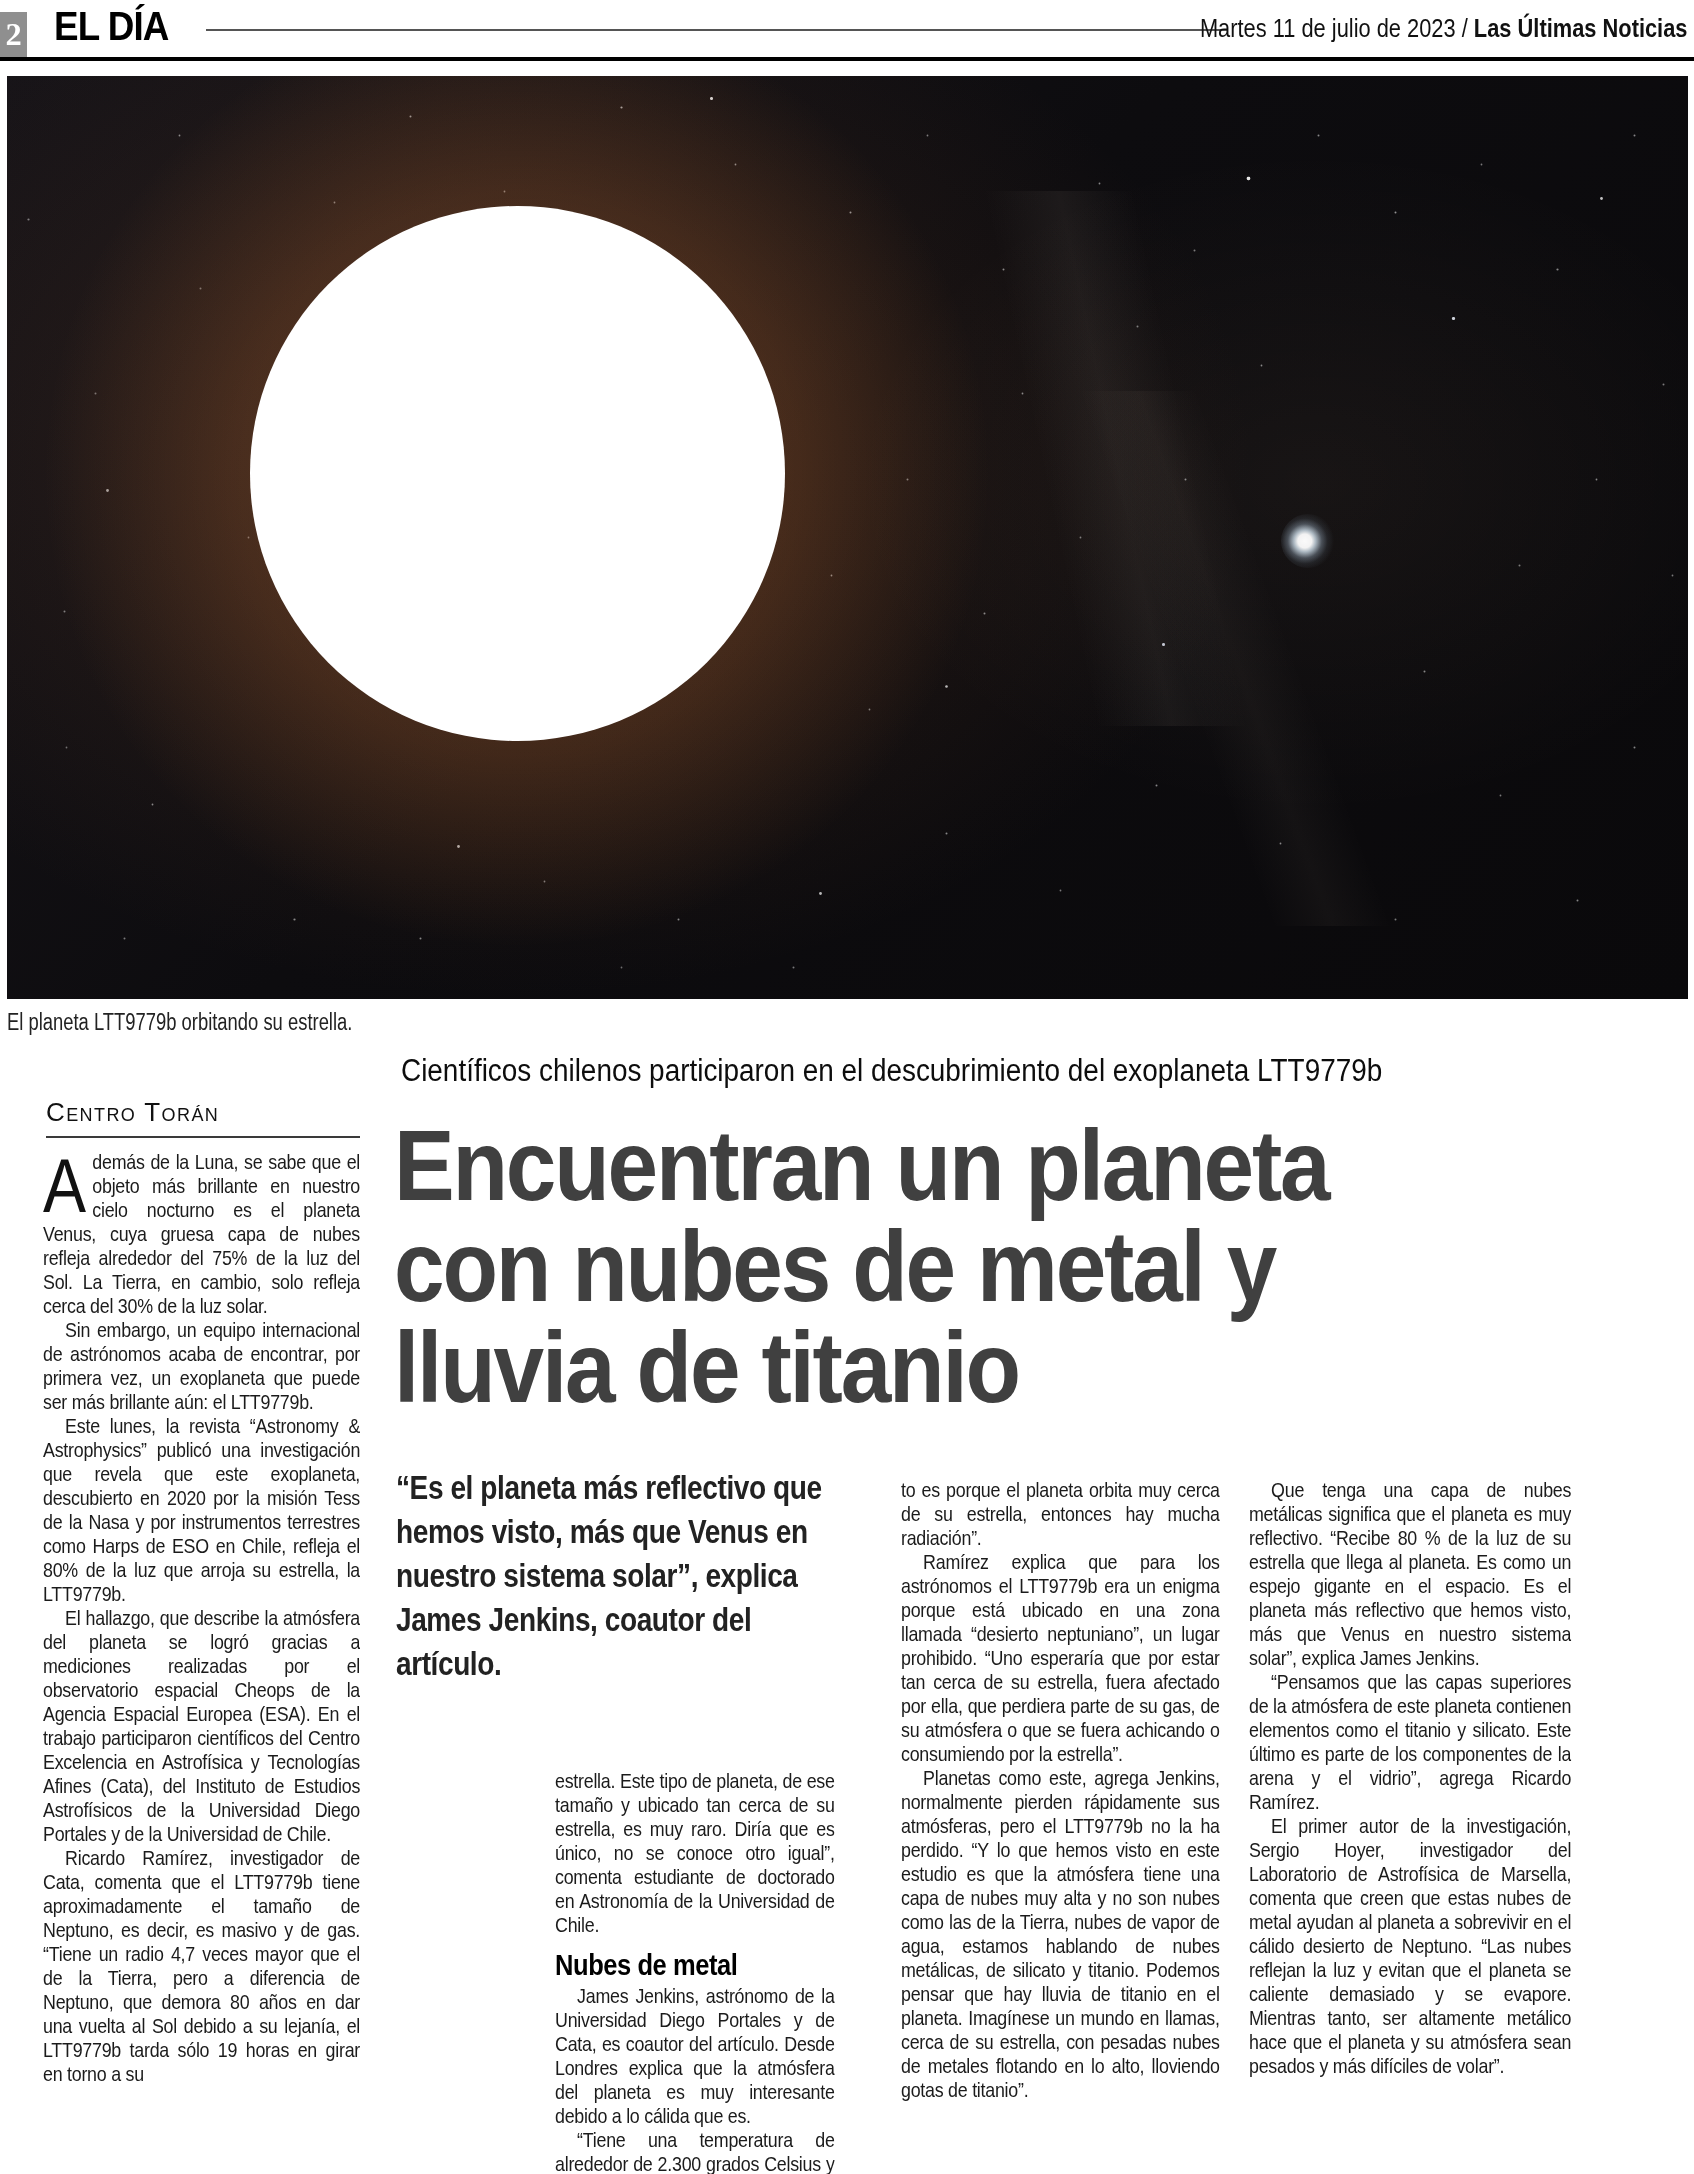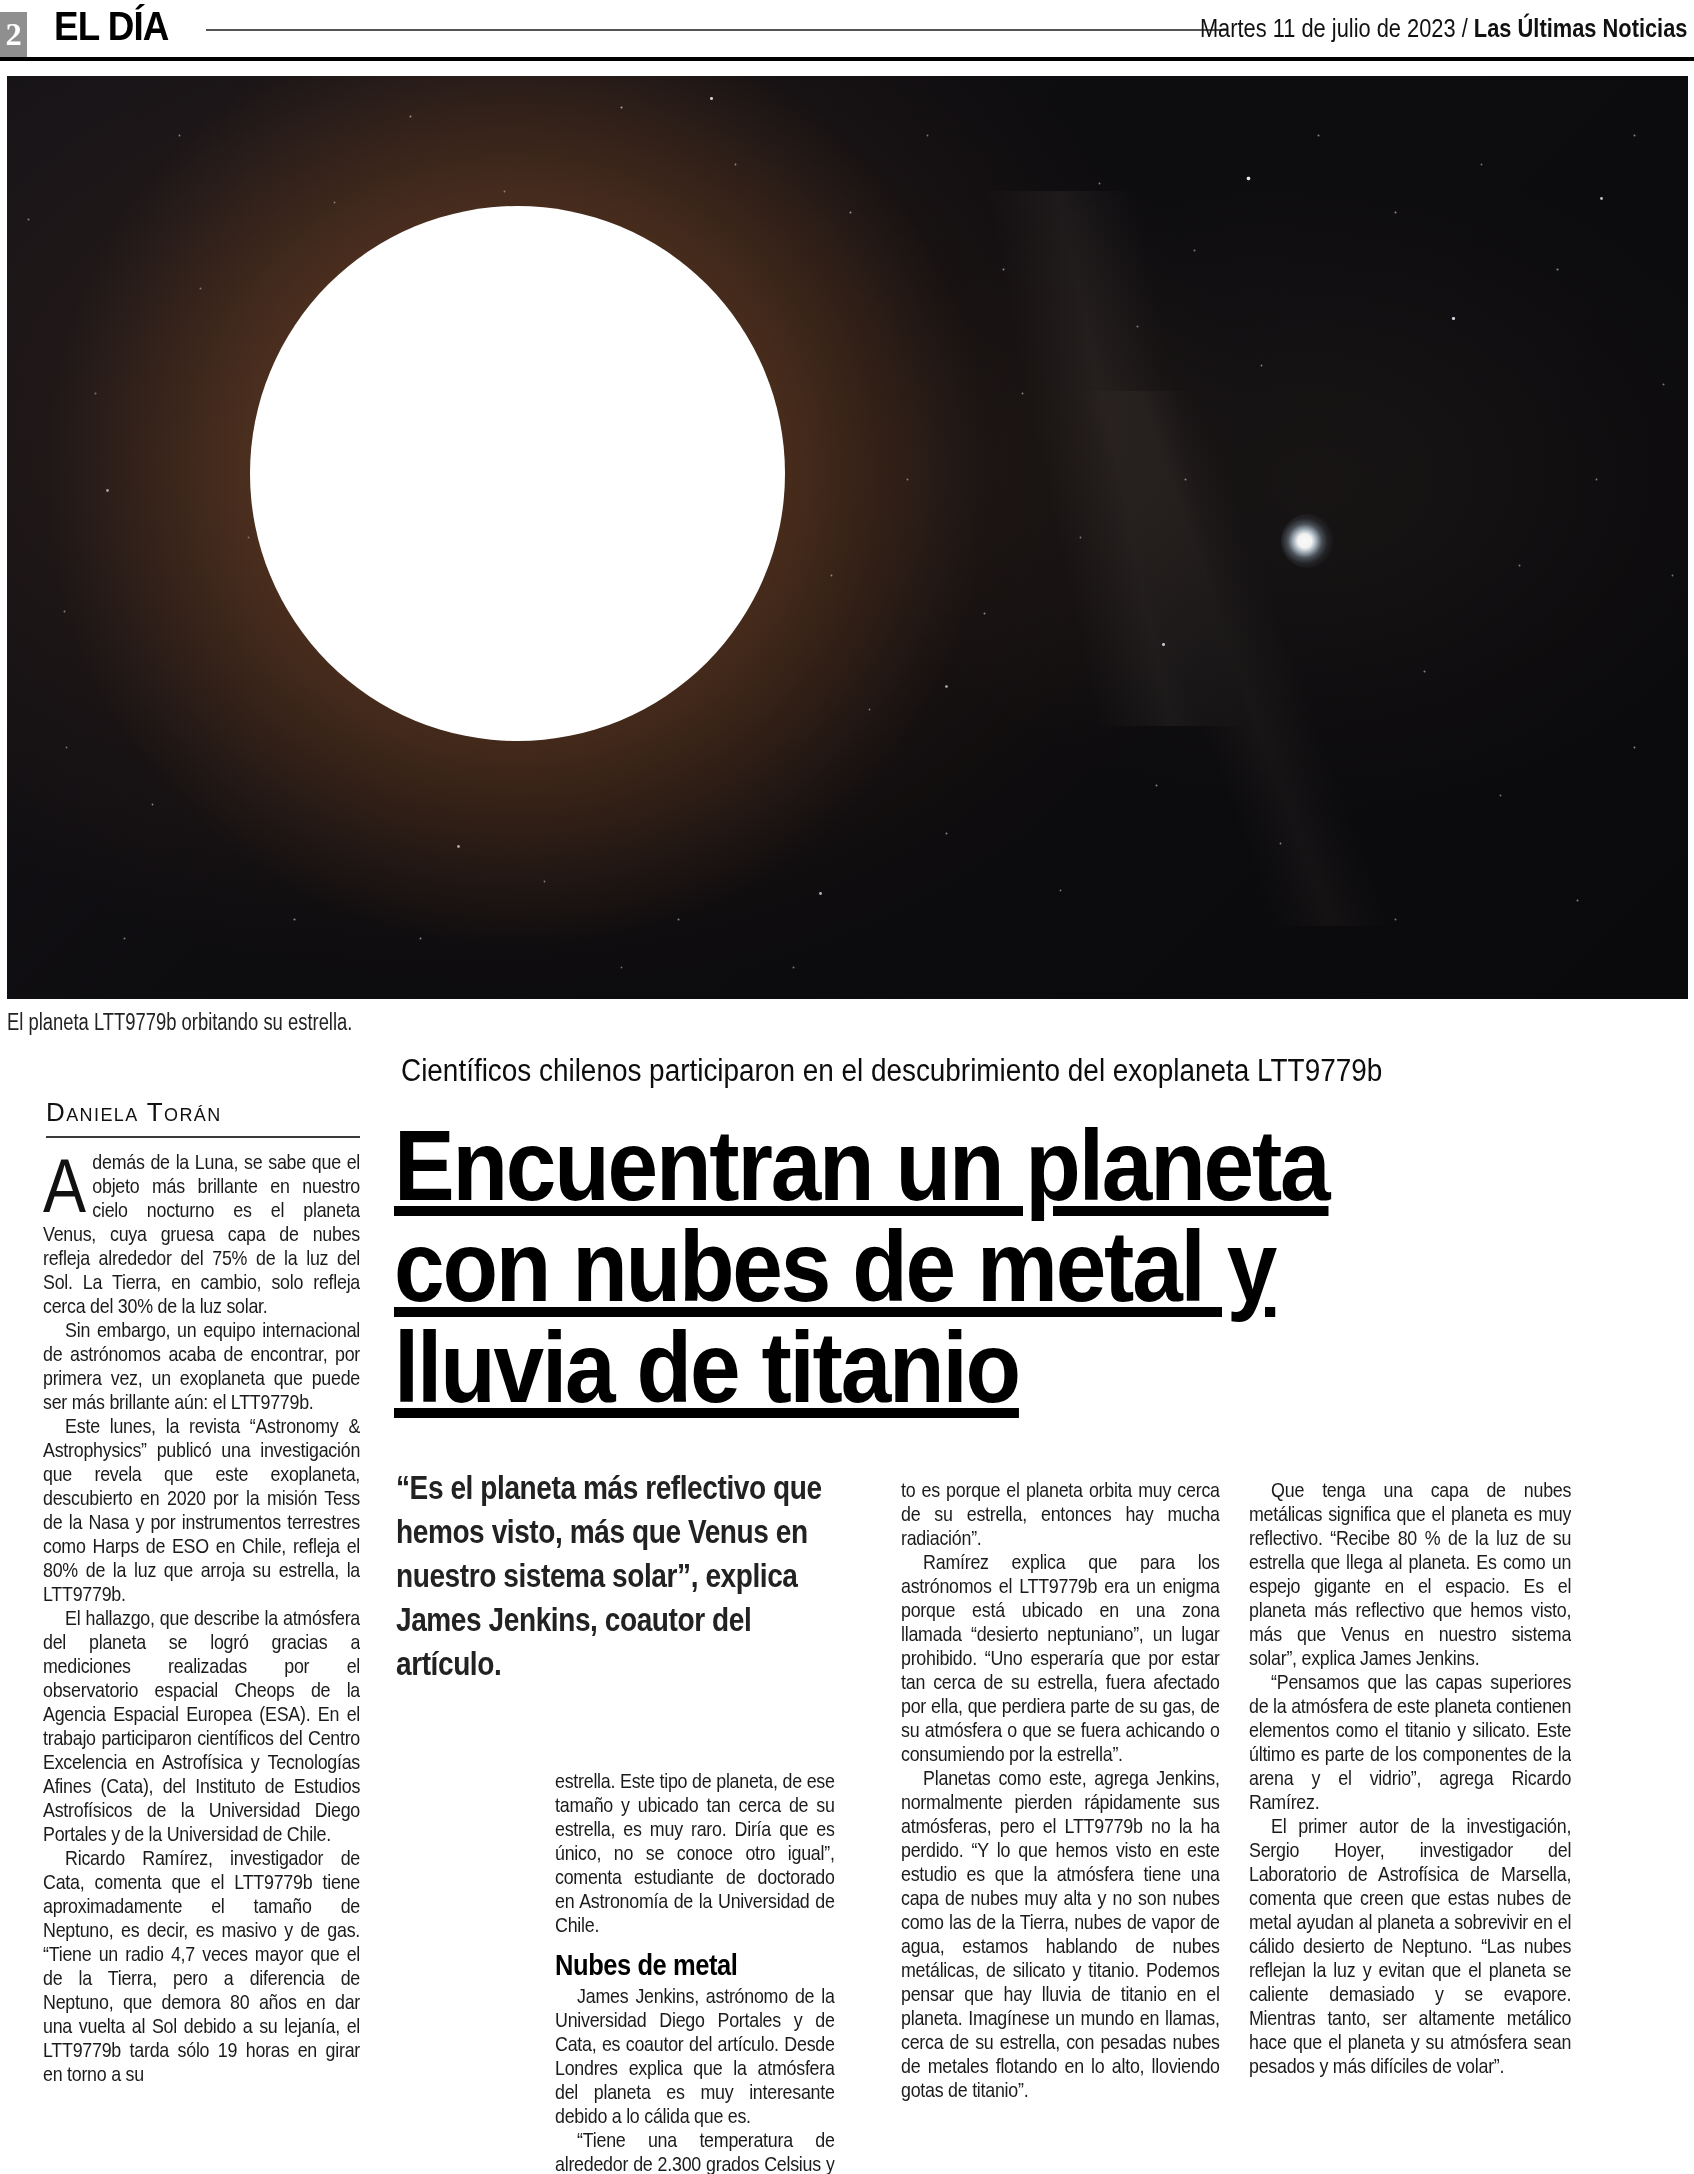--- a/index.html
+++ b/index.html
@@ -73,22 +73,22 @@
            transform:scaleX(.8);transform-origin:0 0;}
 
   
   .byline{position:absolute;left:46px;top:1097px;width:315px;font-size:26px;letter-spacing:1.4px;
           font-variant:small-caps;color:#111;}
   .byline-rule{position:absolute;left:46px;top:1136px;width:314px;height:1.9px;background:#3a3a3a;}
 
   .kicker{position:absolute;left:401px;top:1053px;font-size:31px;color:#0d0d0d;white-space:nowrap;
           transform:scaleX(.9);transform-origin:0 0;}
 
-  .headline{position:absolute;left:394px;top:1115px;color:#000000;font-weight:700;
-            font-size:101px;line-height:101px;letter-spacing:-2.4px;text-decoration:underline;}
+  .headline{position:absolute;left:394px;top:1115px;color:#404040;font-weight:700;
+            font-size:101px;line-height:101px;letter-spacing:-2.4px;}
   .headline .hl{transform:scaleX(.9);transform-origin:0 50%;white-space:nowrap;}
 
   .quote{position:absolute;left:396px;top:1466px;width:537px;font-weight:700;font-size:33px;
          line-height:44px;letter-spacing:-0.5px;color:#222;transform:scaleX(.85);transform-origin:0 0;}
 
   .bodytext{font-size:21px;line-height:24px;text-align:justify;letter-spacing:-0.3px;color:#1b1b1b;
             transform:scaleX(.85);transform-origin:0 0;hyphens:auto;-webkit-hyphens:auto;}
   .bodytext p{margin:0;text-indent:26px;}
   .bodytext.cont > p:first-child{text-indent:0;}
   .col1{position:absolute;left:43px;top:1150px;width:373px;height:1028px;overflow:hidden;}
@@ -113,21 +113,21 @@
     <div class="streak1"></div>
     <div class="streak2"></div>
     <div class="starfield"></div>
     <div class="starfield2"></div>
     <div class="star-glow"></div>
     <div class="star"></div>
     <div class="planet"></div>
   </div>
   <div class="caption">El planeta LTT9779b orbitando su estrella.</div>
 
-  <div class="byline">Daniela Torán</div>
+  <div class="byline">Centro Torán</div>
   <div class="byline-rule"></div>
 
   <div class="kicker">Científicos chilenos participaron en el descubrimiento del exoplaneta LTT9779b</div>
   <div class="headline">
     <div class="hl">Encuentran un planeta</div>
     <div class="hl">con nubes de metal y</div>
     <div class="hl">lluvia de titanio</div>
   </div>
 
   <div class="quote">“Es el planeta más reflectivo que hemos visto, más que Venus en nuestro sistema solar”, explica James Jenkins, coautor del artículo.</div>

